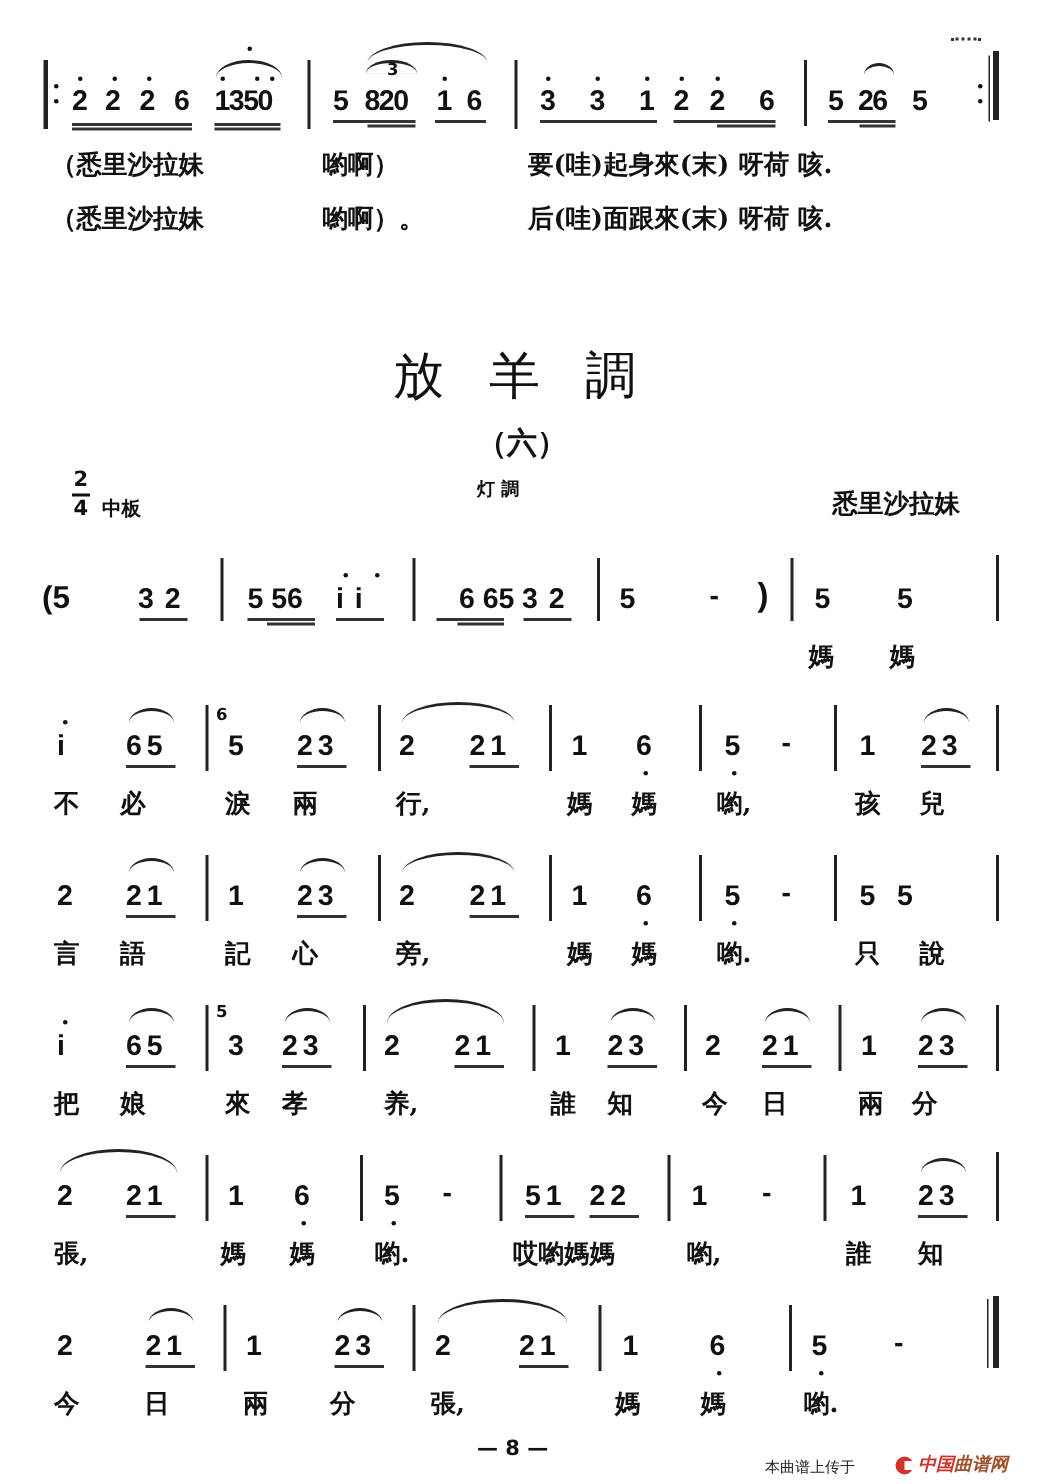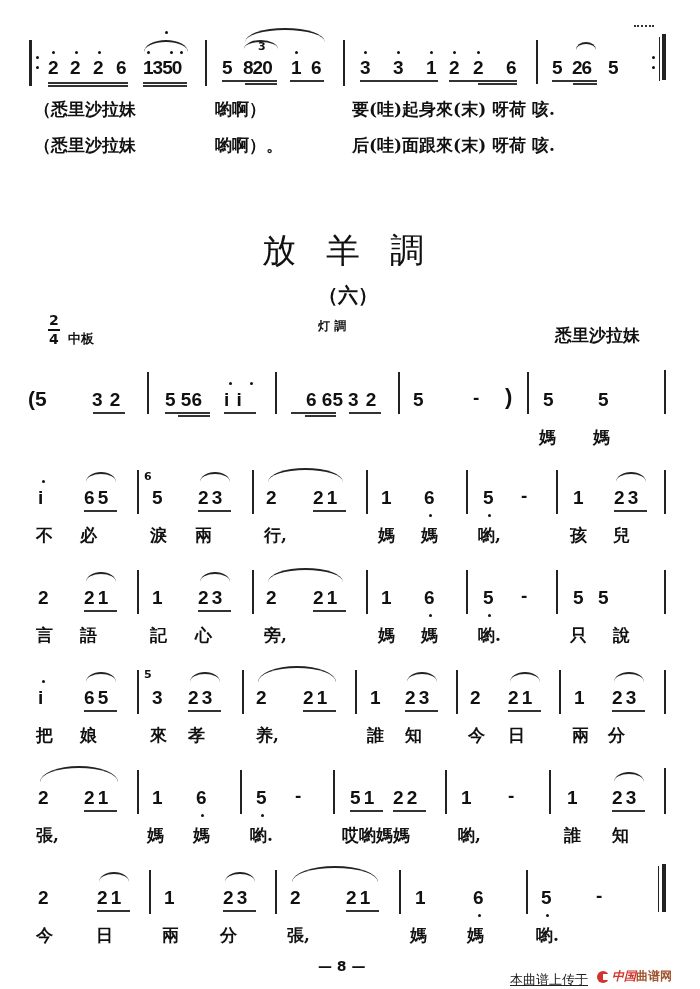--- a/index.html
+++ b/index.html
@@ -326,21 +326,21 @@
   <span class="abs lyric" style="left:162px;top:924px;">兩</span>
   <span class="abs lyric" style="left:220px;top:924px;">分</span>
   <span class="abs lyric" style="left:287px;top:924px;">張,</span>
   <span class="abs lyric" style="left:410px;top:924px;">媽</span>
   <span class="abs lyric" style="left:467px;top:924px;">媽</span>
   <span class="abs lyric" style="left:536px;top:924px;">喲.</span>
 </div>
 
 <div>
   <span class="abs" style="left:318px;top:958px;font-weight:bold;font-size:14px;">— 8 —</span>
-  <span class="abs" style="left:510px;top:971px;font-size:13px;color:#222;text-decoration:underline;">本曲谱上传于</span>
+  <span class="abs" style="left:510px;top:971px;font-size:10px;color:#222;">本曲谱上传于</span>
   <a class="abs" style="left:597px;top:968px;display:flex;align-items:center;text-decoration:none;text-align:center;">
     <span style="display:inline-block;width:12px;height:12px;border-radius:50%;background:#d0342c;margin-right:3px;position:relative;">
       <span style="position:absolute;left:6px;top:3px;width:6px;height:6px;background:#fff;"></span>
     </span>
     <span style="font-size:12px;font-weight:bold;font-style:italic;color:#d0342c;">中国</span>
-    <span style="font-size:12px;font-weight:bold;color:#a0522d;">曲谱网</span>
+    <span style="font-size:12px;font-weight:bold;font-style:italic;color:#a0522d;">曲谱网</span>
   </a>
 </div>
 
 </body></html>

